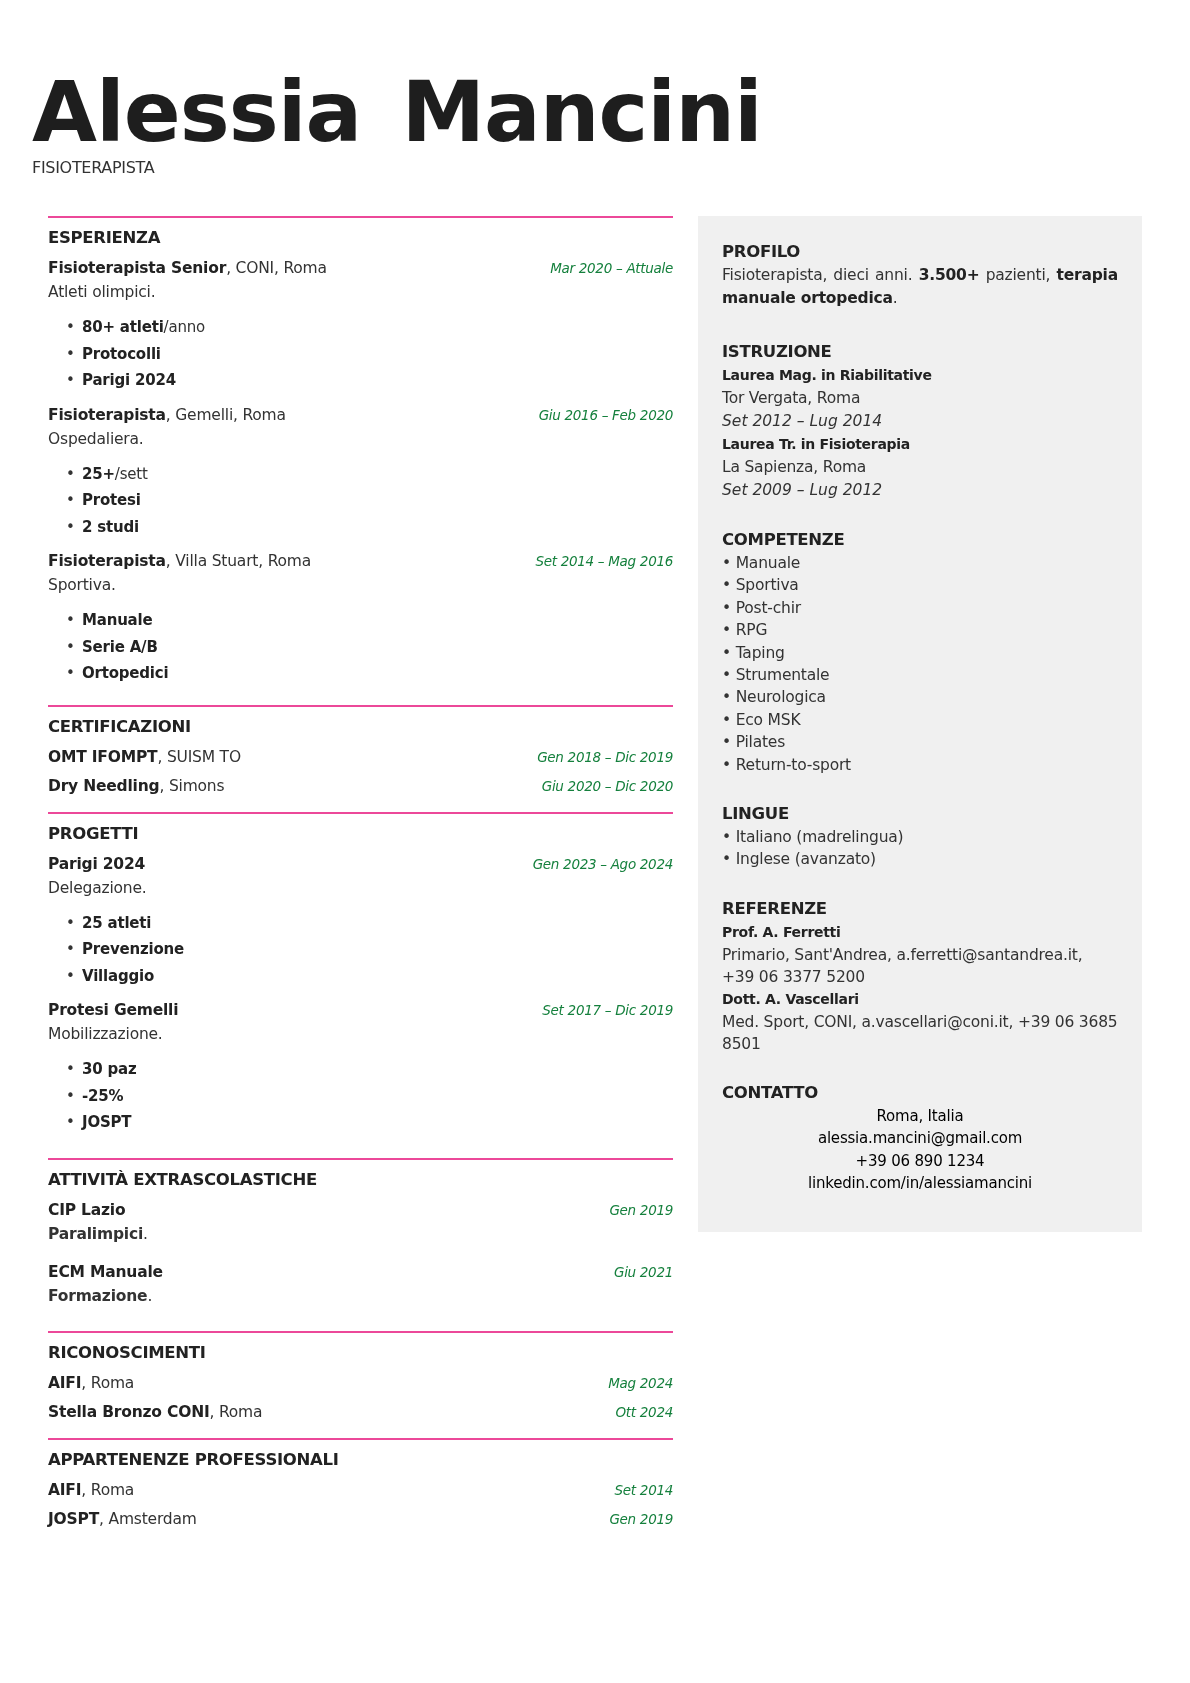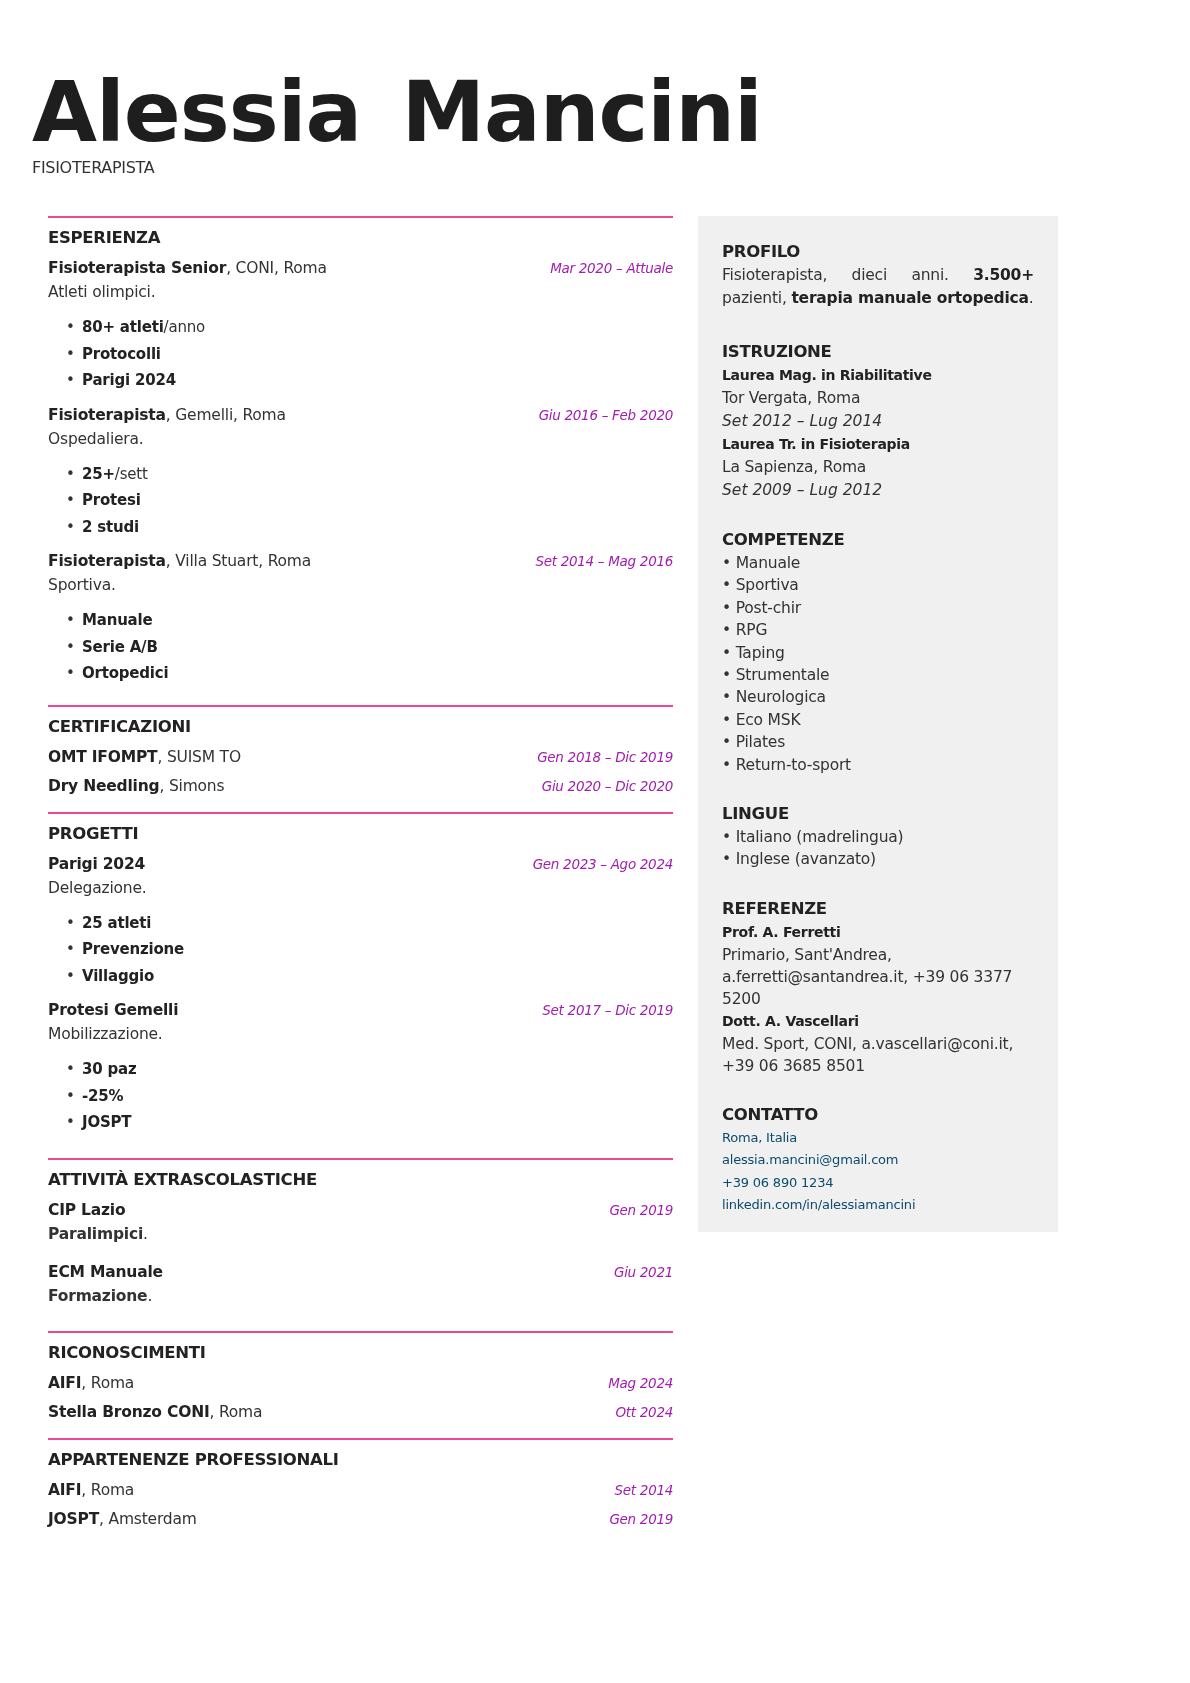--- a/index.html
+++ b/index.html
@@ -19,42 +19,42 @@
 
   .main { position: absolute; left: 48px; top: 216px; width: 625px; }
   .section { border-top: 2px solid #ec4899; padding-top: 10px; padding-bottom: 14px; }
   .sec-title {
     font-weight: bold; font-size: 16.5px; color: #222; letter-spacing: -0.3px;
     margin-bottom: 10px;
   }
   .entry-head { display: flex; justify-content: space-between; align-items: baseline; font-size: 15.5px; line-height: 23px; }
   .entry-head .left { color: #333; letter-spacing: -0.2px; }
   .entry-head b { color: #222; text-align: center; }
-  .date { font-style: italic; font-size: 13.5px; color: #a21caf; white-space: nowrap; letter-spacing: -0.3px; }
+  .date { font-style: italic; font-size: 13.5px; color: #15803d; white-space: nowrap; letter-spacing: -0.3px; }
   .desc { font-size: 15.5px; line-height: 25px; color: #333; letter-spacing: -0.2px; }
   ul.bullets { list-style: none; margin: 9px 0 10px 18px; }
   ul.bullets li { font-size: 15px; line-height: 26.5px; color: #333; letter-spacing: -0.2px; }
   ul.bullets li::before { content: "•"; display: inline-block; width: 16px; color: #333; }
   ul.bullets li b { color: #222; }
   .row-gap { margin-bottom: 6px; }
   .extra-entry { margin-bottom: 14px; }
 
   .sidebar {
-    position: absolute; left: 698px; top: 216px; width: 360px; height: 1016px;
+    position: absolute; left: 698px; top: 216px; width: 444px; height: 1016px;
     background: #f0f0f0; padding: 24px 24px 0 24px;
   }
   .s-section { margin-bottom: 26px; }
   .s-title { font-weight: bold; font-size: 16.5px; color: #222; line-height: 24px; letter-spacing: -0.3px; }
   .s-text { font-size: 15.5px; line-height: 23px; color: #333; letter-spacing: -0.2px; }
   .s-text.justify { text-align: justify; }
   .s-text b { color: #222; }
   .s-bold { font-weight: bold; font-size: 14px; line-height: 23px; color: #222; letter-spacing: -0.3px; }
   .s-italic { font-style: italic; font-size: 15.5px; line-height: 25px; color: #333; }
   .s-list div { font-size: 15.5px; line-height: 22.4px; color: #333; letter-spacing: -0.2px; }
-  .s-small { font-size: 13px; line-height: 22.5px; color: #0c4a6e; letter-spacing: -0.2px; }
+  .s-small { font-size: 15px; line-height: 22.5px; color: #000000; letter-spacing: -0.2px; text-align: center; }
 </style>
 </head>
 <body>
 
 <div class="header">
   <div class="name">Alessia Mancini</div>
   <div class="title">FISIOTERAPISTA</div>
 </div>
 
 <div class="main">

